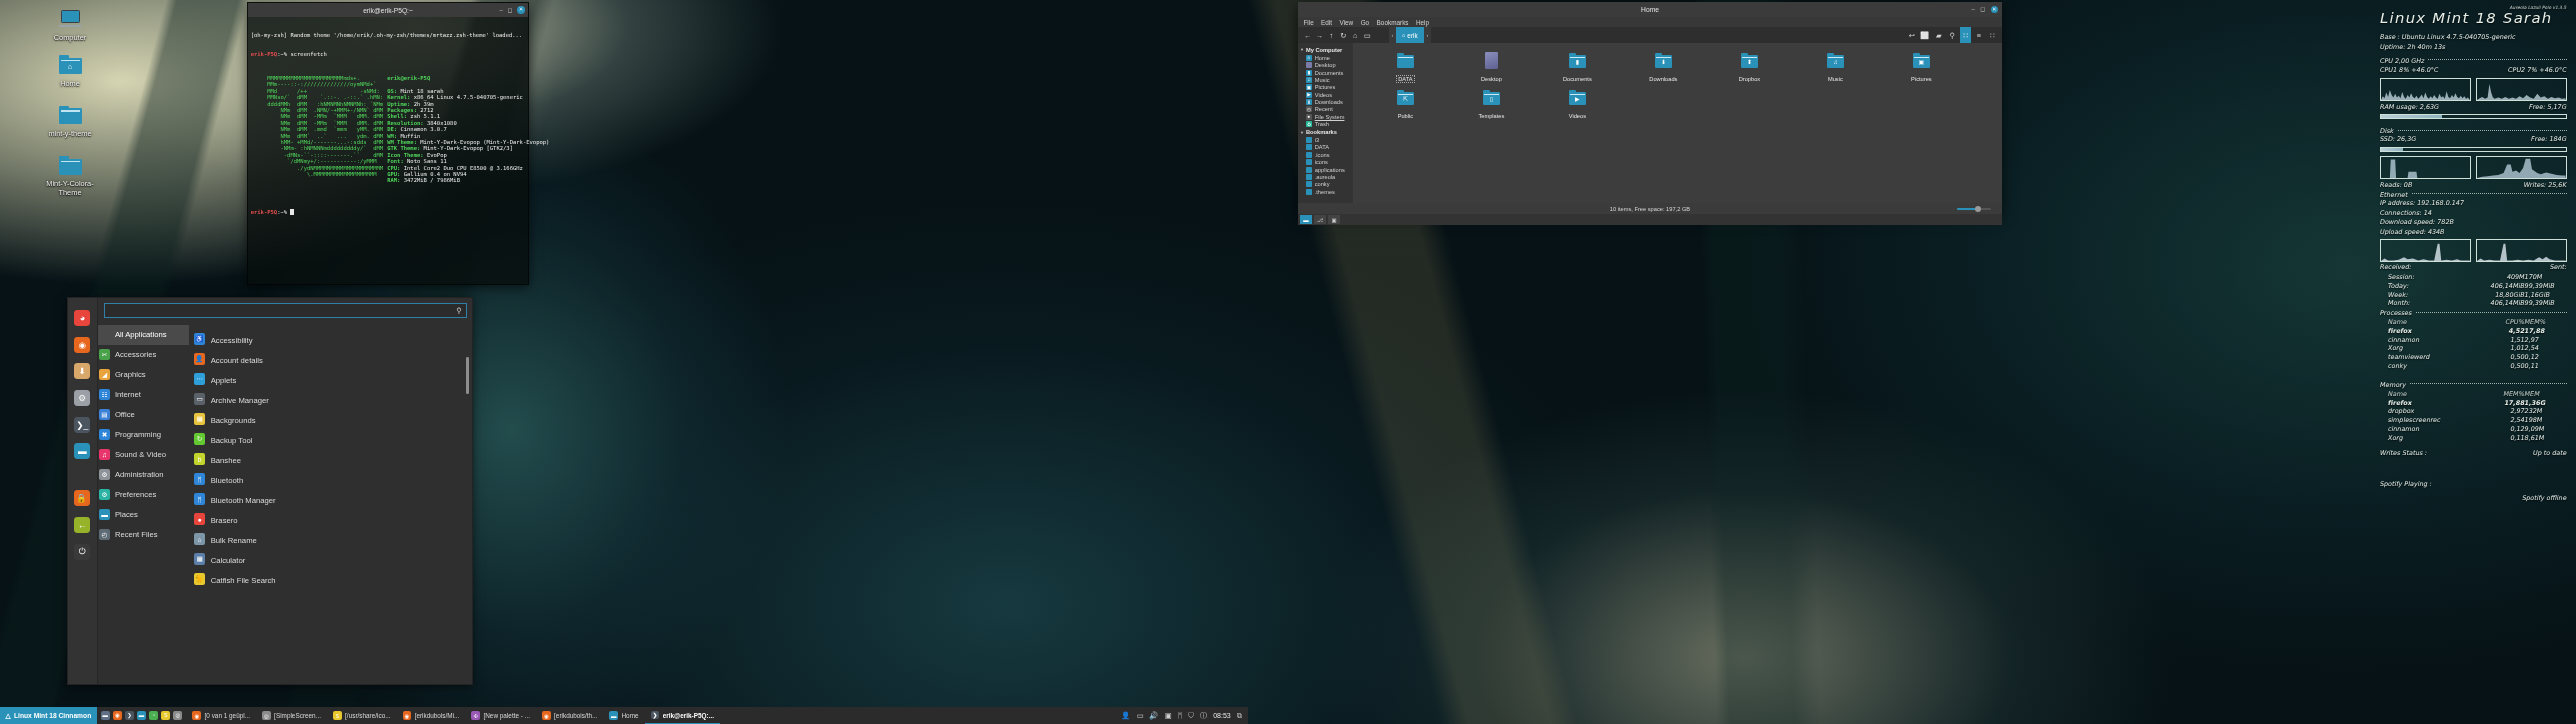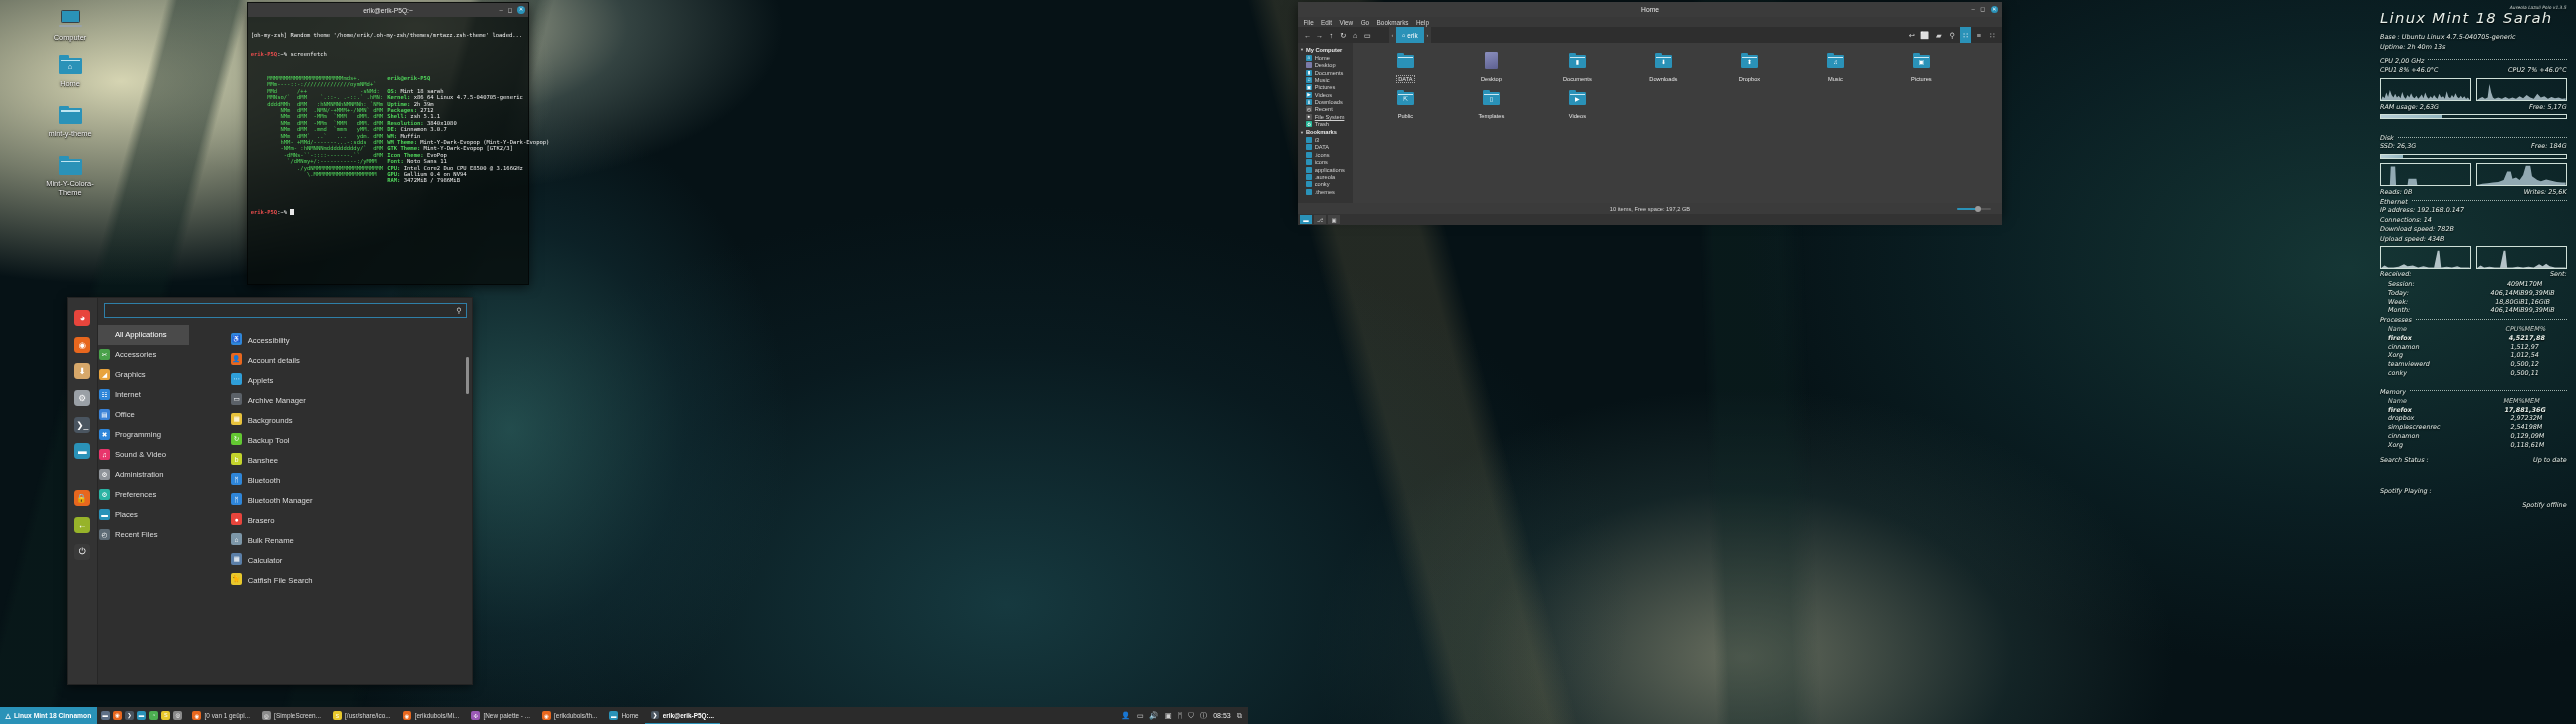--- a/index.html
+++ b/index.html
@@ -64,21 +64,21 @@
   #menu-right { flex:1; display:flex; flex-direction:column; padding:4px 0 0 0; position:relative;}
   #menu-search {
     margin:1.3px 5.4px 5.4px 6.7px; height:14.8px; background:#2b2b2b;
     border:0.7px solid #2f7fa8; display:flex; align-items:center; padding:0 4px;
   }
   #menu-search input {
     flex:1; background:transparent; border:0; outline:none;
     color:#e6e6e6; font-size:7.4px; font-family:"Liberation Sans", sans-serif;
   }
   #menu-search .sicon{ color:#cfcfcf; font-size:7.4px;}
-  #menu-cols { flex:1; display:flex; overflow:hidden;gap:37px; }
+  #menu-cols { flex:1; display:flex; overflow:hidden; }
   #cat-col { width:91px; padding-top:1.3px; }
   .cat {
     display:flex; align-items:center; gap:4.7px; height:20px; padding:0 4px 0 1.3px;
     color:#dcdcdc; font-size:7.7px; cursor:pointer;
   }
   .cat.sel { background:#4a4a4a; color:#fff; }
   .cat .ci { width:11.4px; height:11.4px; border-radius:2px; display:flex; align-items:center; justify-content:center; font-size:6.7px; color:#fff; flex:0 0 11.4px;}
   #app-col { flex:1; padding-top:1.3px; overflow:hidden; position:relative; }
   .app {
     display:flex; align-items:flex-end; gap:5.4px; height:20px; padding-left:5.4px;
@@ -652,21 +652,21 @@
       </div>
   </div>
   <div class="row" style="margin-top:2px">
     <span>RAM usage: 2,63G</span>
     <span>Free: 5,17G</span>
   </div>
   <div class="bar2">
       <div class="f" id="rambar" style="width: 33%;"></div>
     </div>
 
-  <div class="hdr" style="margin-top:15px">
+  <div class="hdr" style="margin-top:8px">
       <span>Disk</span>
       <span class="dots"></span>
     </div>
   <div class="row">
     <span>SSD: 26,3G</span>
     <span>Free: 184G</span>
   </div>
   <div class="bar2">
       <div class="f" id="diskbar" style="width: 12%;"></div>
     </div>
@@ -806,21 +806,21 @@
         </div>
         <div class="r">
           <span class="c1">Xorg</span>
           <span class="c2">0,11</span>
           <span class="c3">8,61M</span>
         </div>
       </div>
   </div>
 
   <div class="row" style="margin-top:6.7px">
-    <span>Search Status :</span>
+    <span>Writes Status :</span>
     <span>Up to date</span>
   </div>
   <div class="ln" style="margin-top:22px">Spotify Playing :</div>
   <div class="ln" style="text-align:right;margin-top:4.7px">Spotify offline</div>
 </div>
 
 <div id="taskbar">
   <div id="tb-menu">
     <span>△</span>
     <span>Linux Mint 18 Cinnamon</span>

